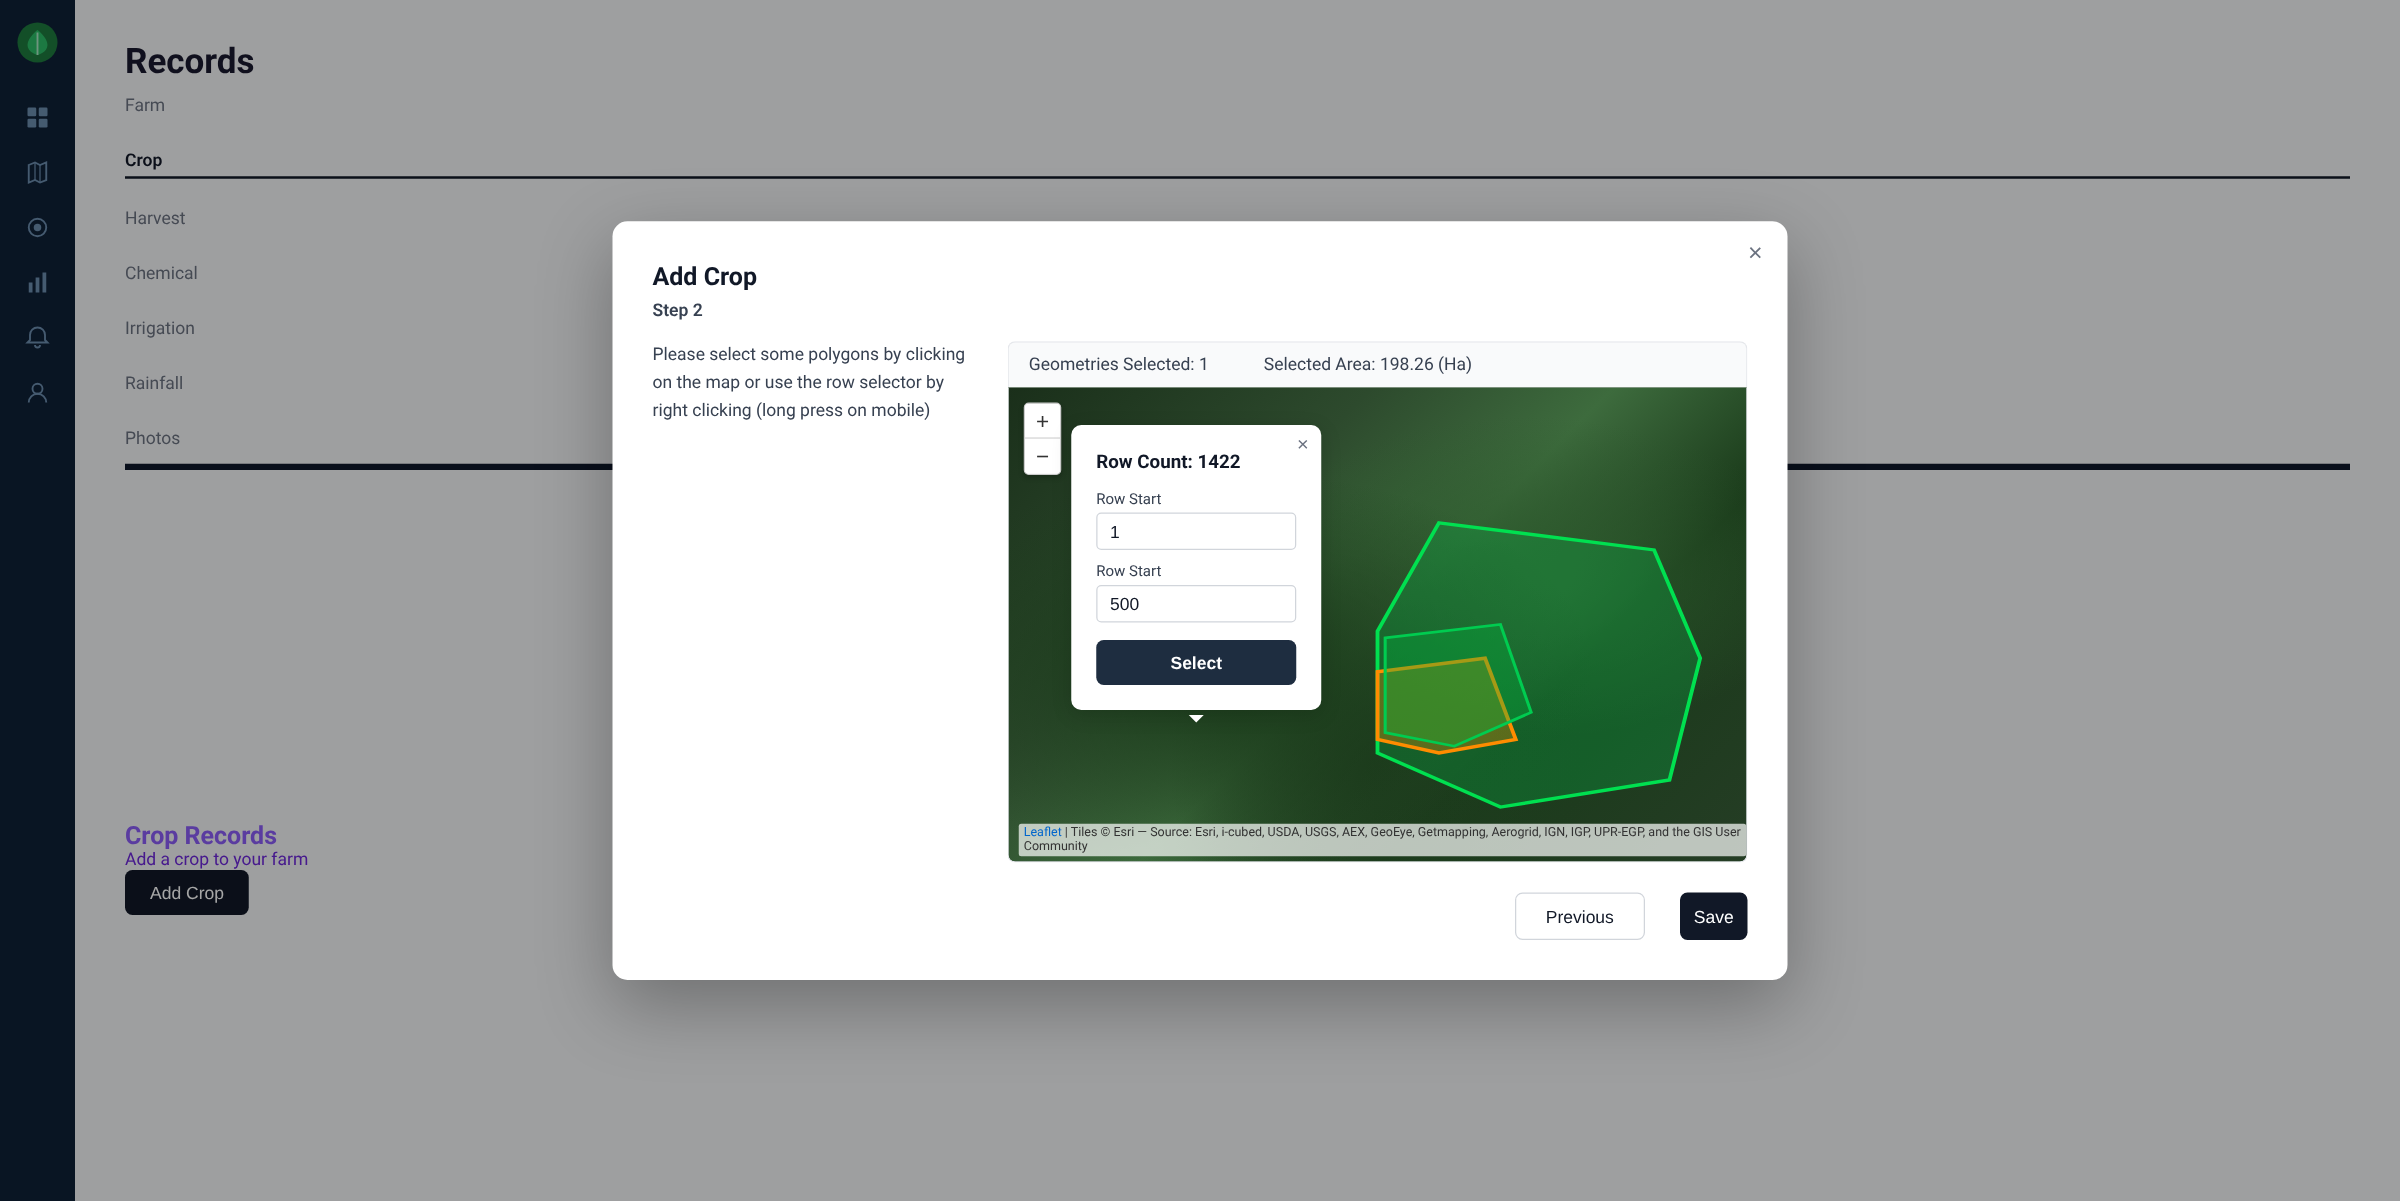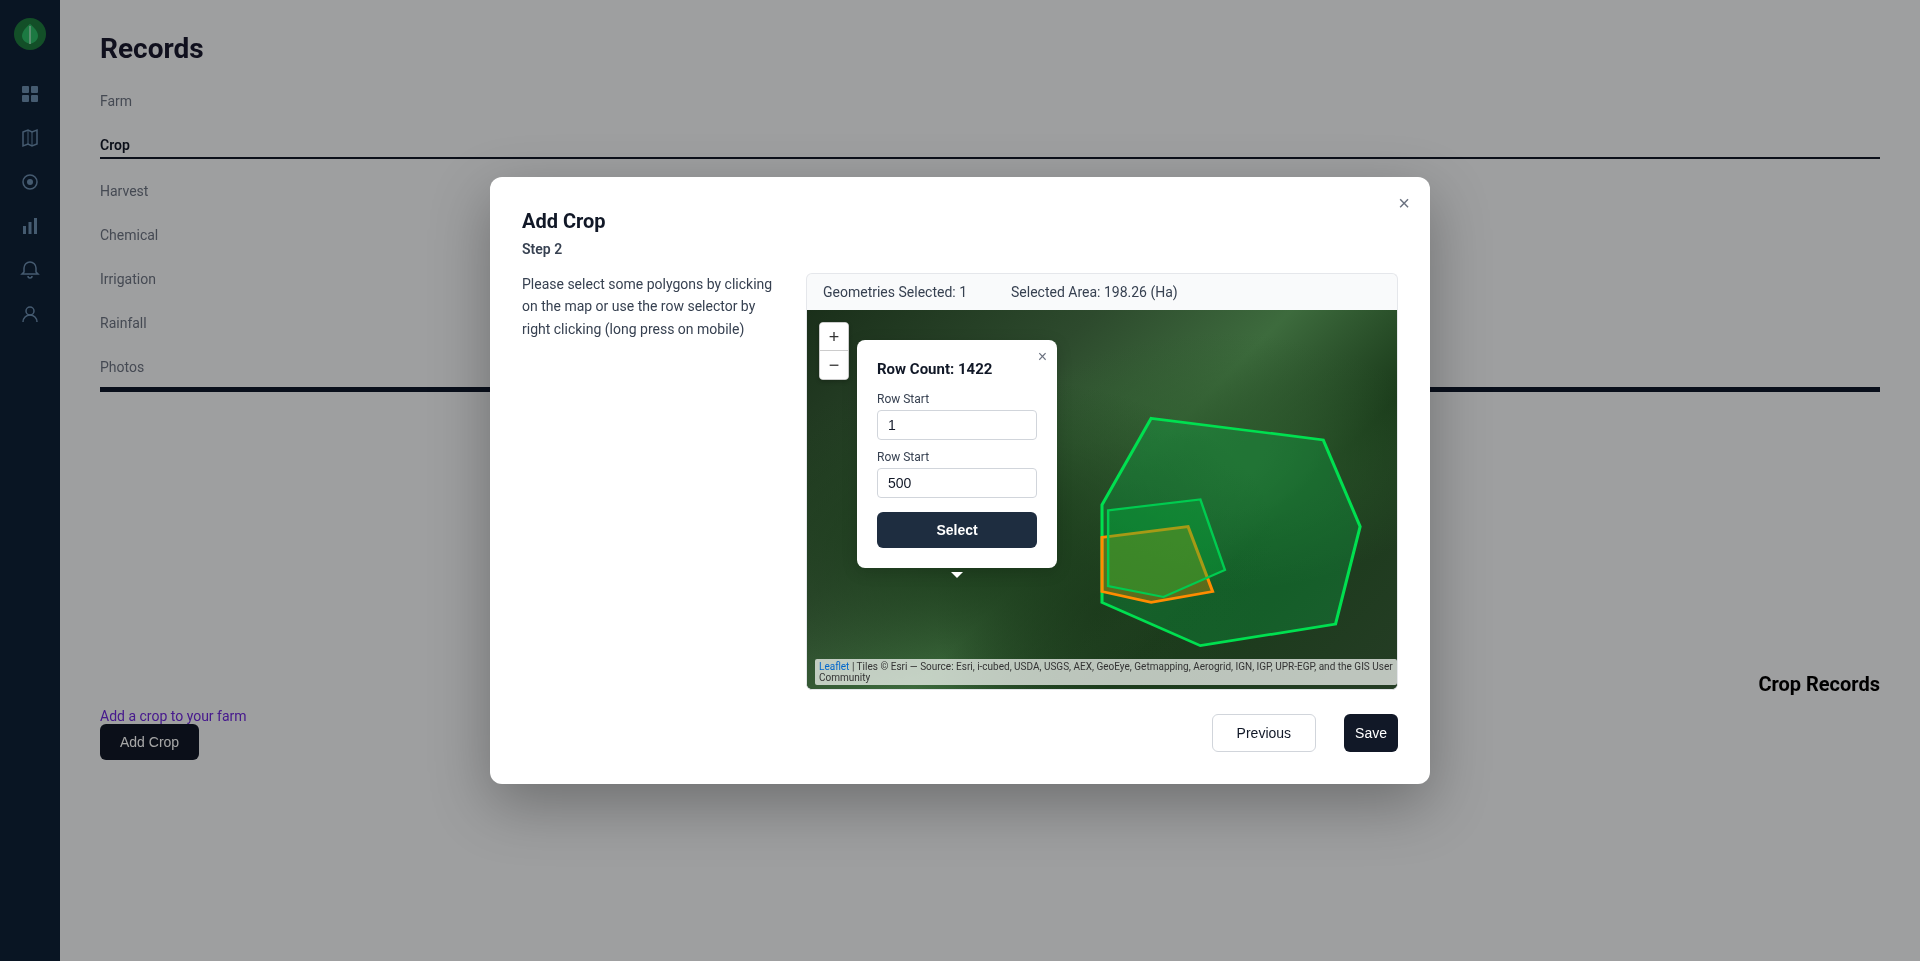--- a/index.html
+++ b/index.html
@@ -50,21 +50,21 @@
       width: 1860px;
       height: 961px;
       background: #f3f4f6;
       padding: 32px 40px;
     }
 
     .page-title {
       font-size: 28px;
       font-weight: 700;
       color: #1a1a2e;
-      margin-bottom: 28px;
+      margin-bottom: 12px;
     }
 
     .tab-bar {
       display: flex;
       gap: 24px;
       margin-bottom: 32px;
       border-bottom: 5px solid #0f172a;
       padding-bottom: 8px;
       flex-direction: column;
     }
@@ -76,23 +76,22 @@
     }
     .tab-item.active {
       color: #111827;
       font-weight: 600;
       border-bottom: 2px solid #111827;
     }
 
     .section-title {
       font-size: 20px;
       font-weight: 700;
-      color: #000000;
-      margin-bottom: 12px;
-      text-align: right;
+      color: #8b5cf6;
+      margin-bottom: 0;
     }
     .section-sub {
       font-size: 14px;
       color: #6d28d9;
     }
     .add-crop-btn {
       background: #111827;
       color: #fff;
       border: none;
       border-radius: 6px;

